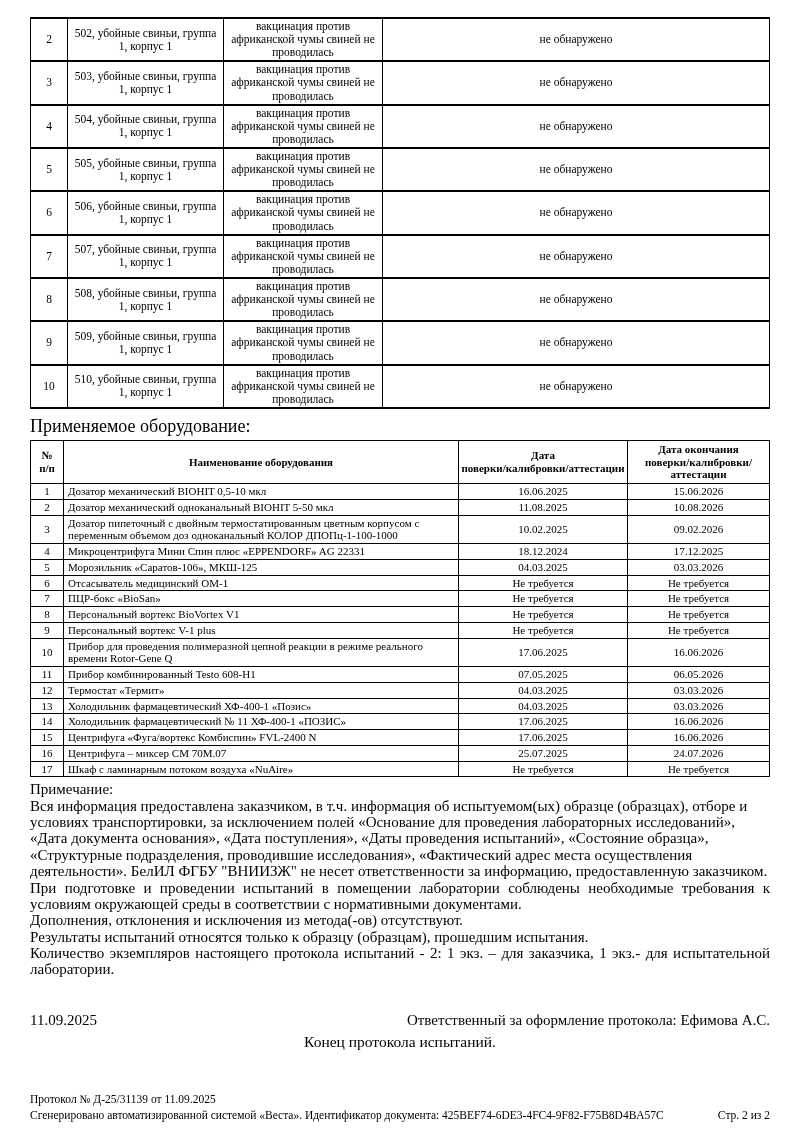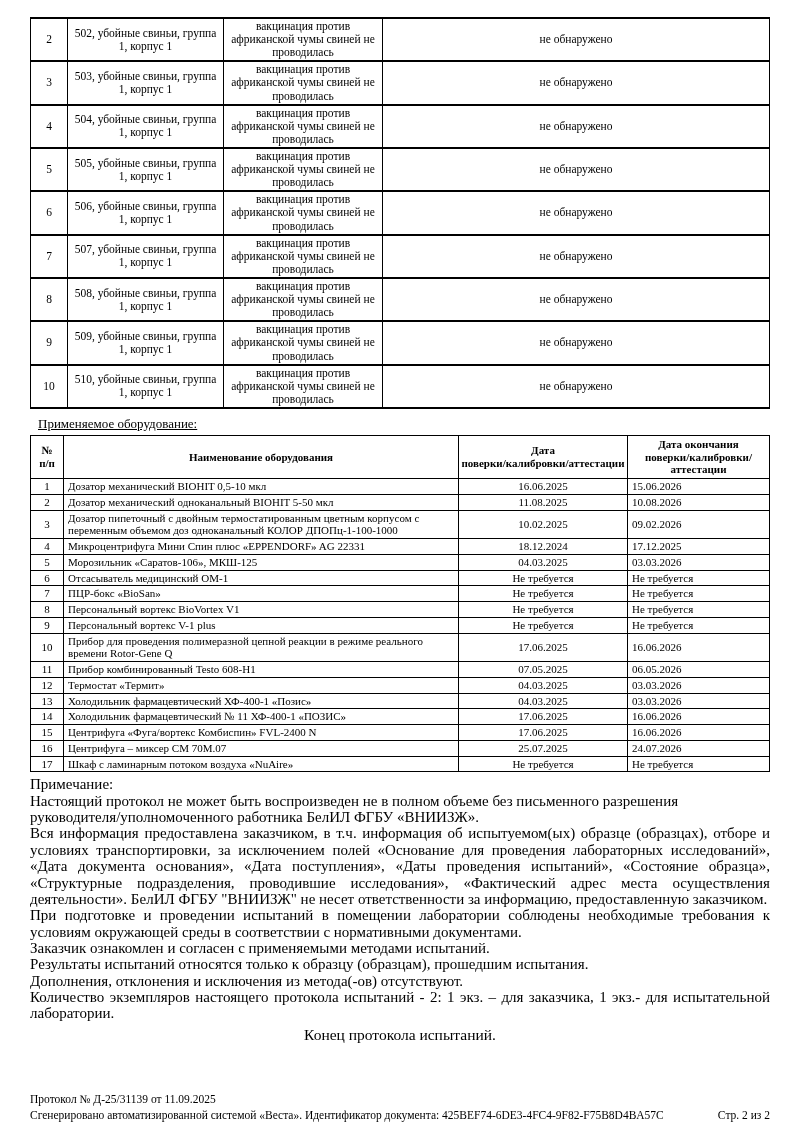--- a/index.html
+++ b/index.html
@@ -31,23 +31,22 @@
     padding: 1px 4px;
     overflow: hidden;
   }
   td.c-num    { width: 28px; }
   td.c-sample { width: 147px; margin-top: 46px; }
   td.c-vacc   { width: 150px; }
   td.c-result { width: auto; }
 
   
   .eq-title {
-    font-size: 13px;
-    margin: 7px 0 3px 8px;
-    text-decoration: underline;
+    font-size: 18px;
+    margin: 7px 0 3px 0;
   }
   table.equip {
     border-collapse: collapse;
     width: 740px;
     table-layout: fixed;
     font-size: 11px;
     line-height: 1.16;
   }
   table.equip th, table.equip td {
     border: 1px solid #000;
@@ -58,21 +57,21 @@
   table.equip th {
     font-weight: bold;
     text-align: center;
     white-space: pre-line;
     padding: 2px 2px;
   }
   th.e-num, td.e-num   { width: 28px; text-align: center; }
   th.e-name            { width: 390px; }
   td.e-name            { text-align: left; margin-left: 34px; }
   th.e-date, td.e-date { width: 164px; text-align: center; }
-  th.e-date2, td.e-date2 { width: auto; text-align: left; }
+  th.e-date2, td.e-date2 { width: auto; text-align: center; }
 
   
   .notes { margin-top: 4px; font-size: 15px; line-height: 1.09; }
   .notes-title { }
   .notes p { margin: 0; text-align: justify; }
   .notes [data-repeat] p:first-of-type { text-align: left; }
 
   
   .sig-row {
     margin-top: 34px;
@@ -299,36 +298,38 @@
           <td class="e-date">Не требуется</td>
           <td class="e-date2">Не требуется</td>
         </tr>
       </tbody>
   </table>
 
   <div class="notes">
     <div class="notes-title">Примечание:</div>
     <div data-repeat="notes.paragraphs">
 
-        <p>Настоящий протокол не может быть воспроизведен не в полном объеме без письменного разрешения руководителя/уполномоченного работника БелИЛ ФГБУ «ВНИИЗЖ».</p>
 
         <p>Вся информация предоставлена заказчиком, в т.ч. информация об испытуемом(ых) образце (образцах), отборе и условиях транспортировки, за исключением полей «Основание для проведения лабораторных исследований», «Дата документа основания», «Дата поступления», «Даты проведения испытаний», «Состояние образца», «Структурные подразделения, проводившие исследования», «Фактический адрес места осуществления деятельности». БелИЛ ФГБУ "ВНИИЗЖ" не несет ответственности за информацию, предоставленную заказчиком.</p>
 
         <p>При подготовке и проведении испытаний в помещении лаборатории соблюдены необходимые требования к условиям окружающей среды в соответствии с нормативными документами.</p>
 
-        <p>Заказчик ознакомлен и согласен с применяемыми методами испытаний.</p>
+
+        <p>Дополнения, отклонения и исключения из метода(-ов) отсутствуют.</p>
 
         <p>Результаты испытаний относятся только к образцу (образцам), прошедшим испытания.</p>
-
-        <p>Дополнения, отклонения и исключения из метода(-ов) отсутствуют.</p>
 
         <p>Количество экземпляров настоящего протокола испытаний - 2: 1 экз. – для заказчика, 1 экз.- для испытательной лаборатории.</p>
       </div>
   </div>
 
+  <div class="sig-row">
+    <span>11.09.2025</span>
+    <span>Ответственный за оформление протокола: Ефимова А.С.</span>
+  </div>
   <div class="end-line">Конец протокола испытаний.</div>
 
   <div class="footer">
     <div>Протокол № Д-25/31139 от 11.09.2025</div>
     <div class="footer-row">
       <span>Сгенерировано автоматизированной системой «Веста». Идентификатор документа: 425BEF74-6DE3-4FC4-9F82-F75B8D4BA57C</span>
       <span>Стр. 2 из 2</span>
     </div>
   </div>
 

